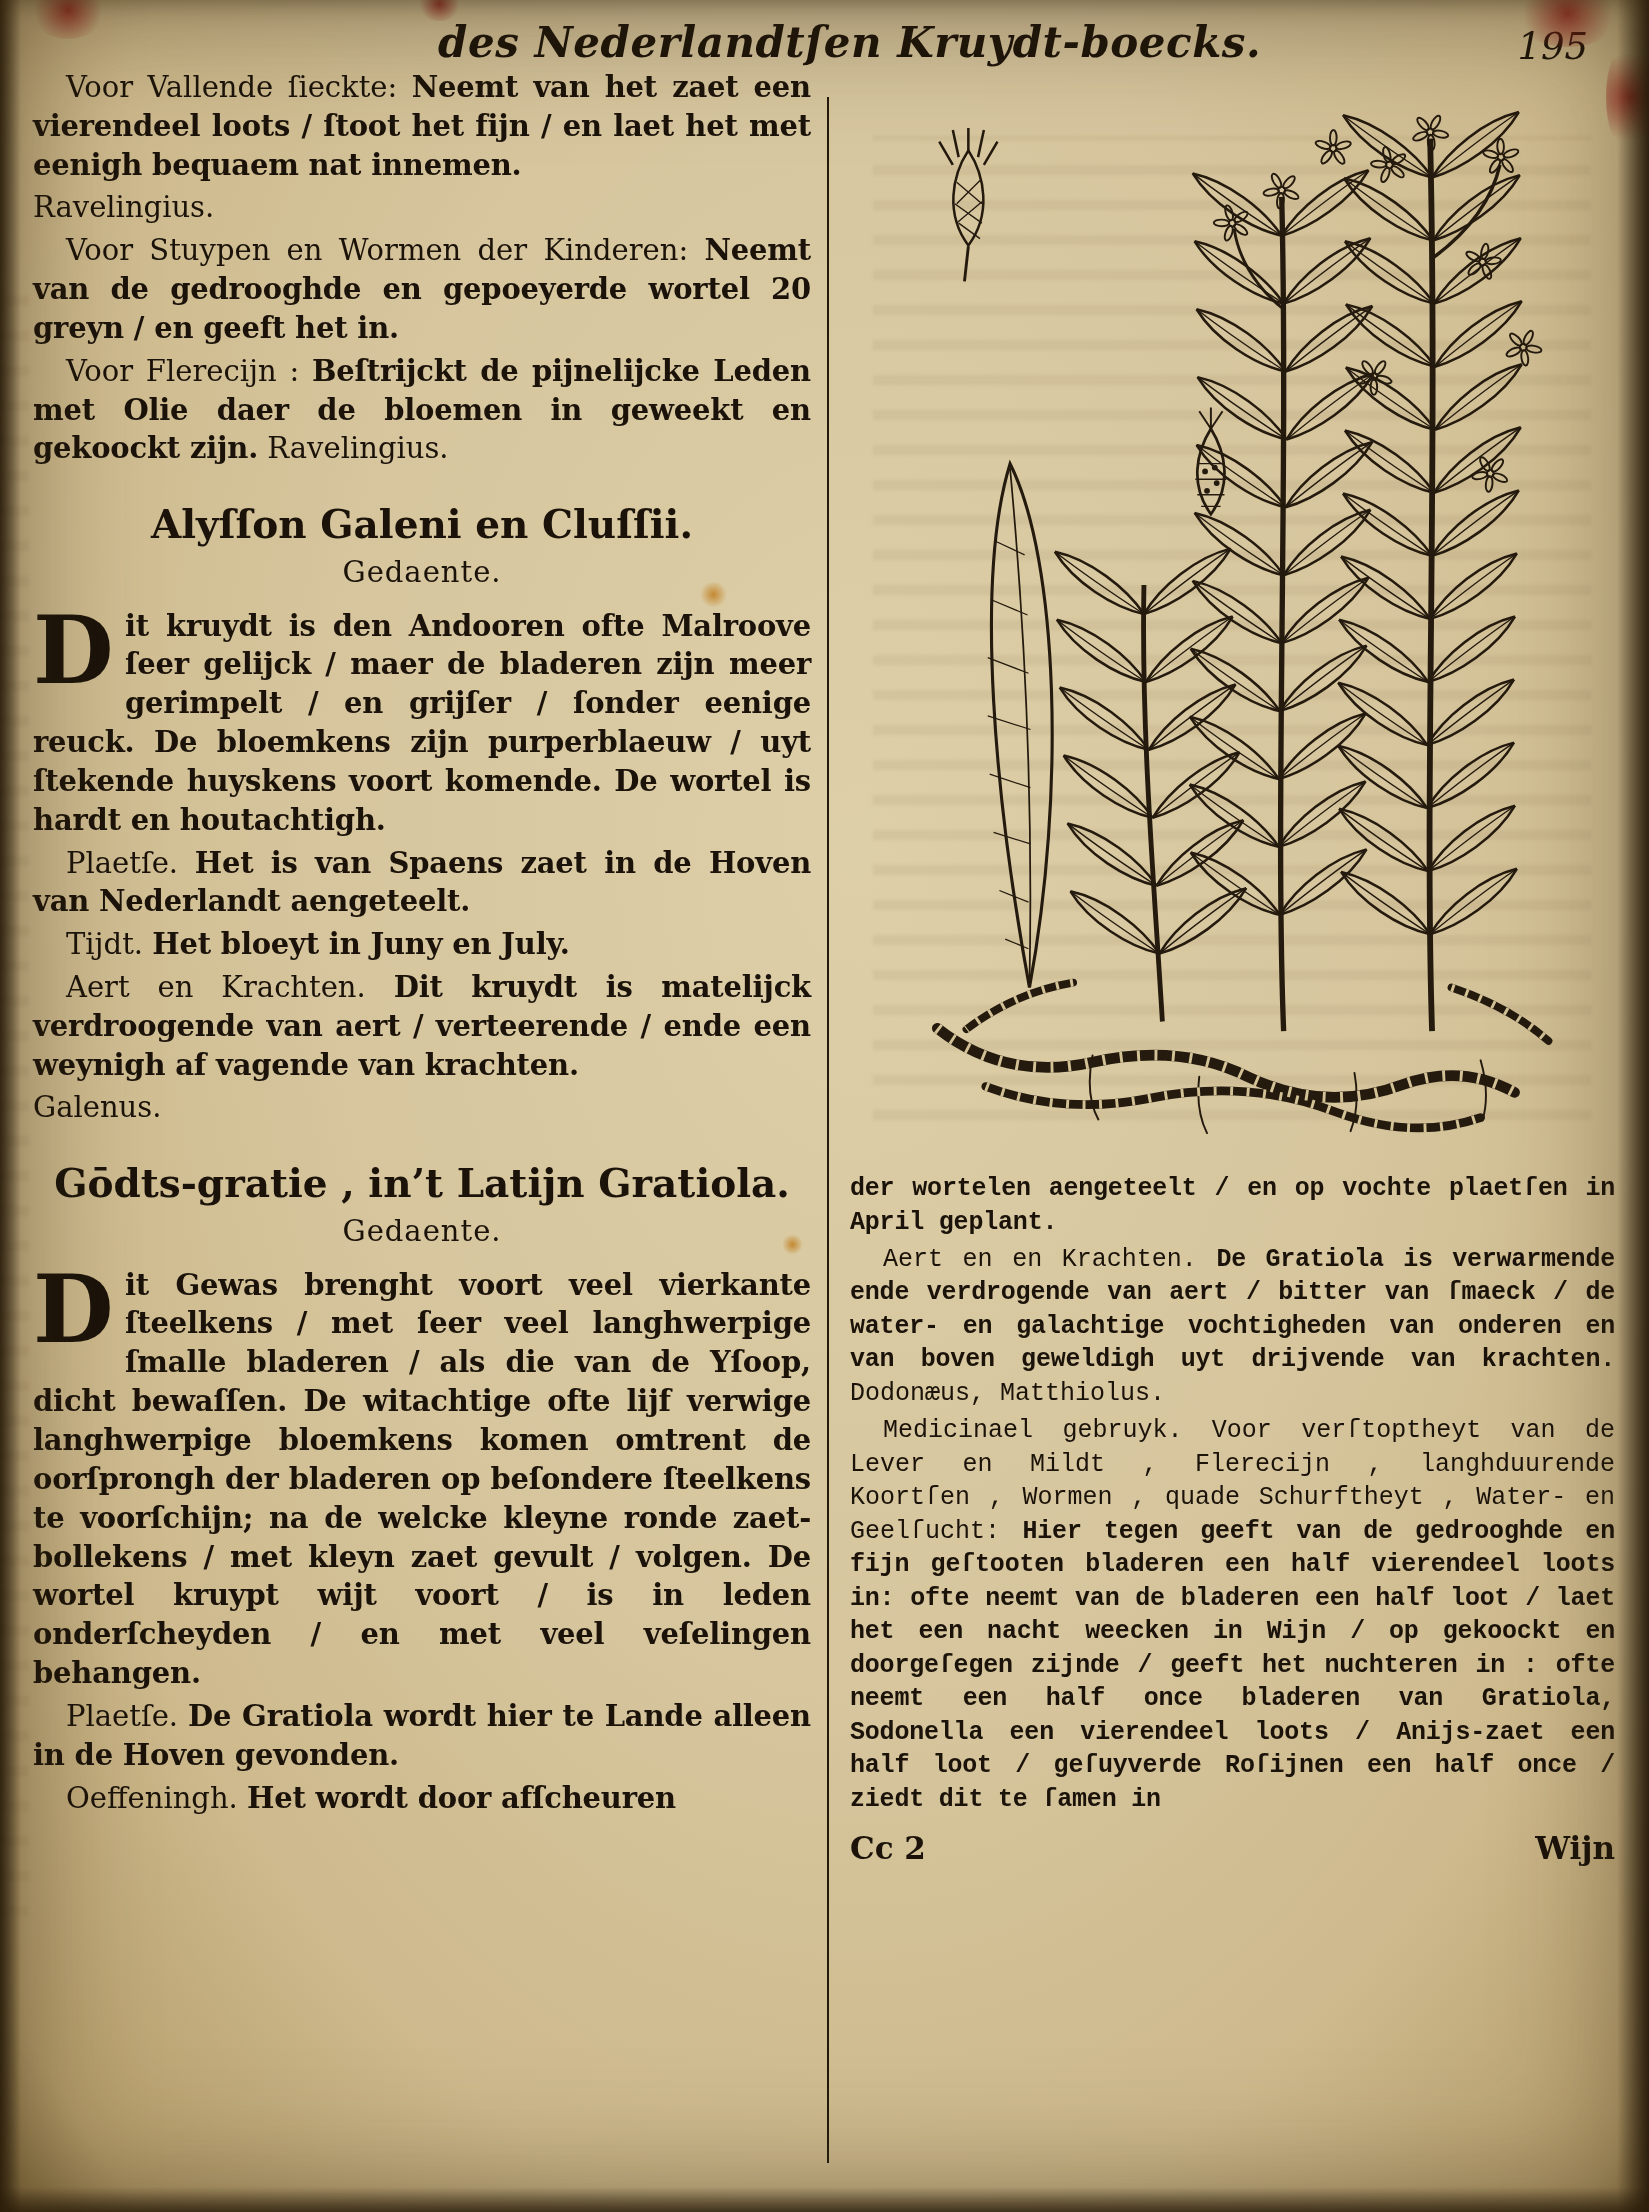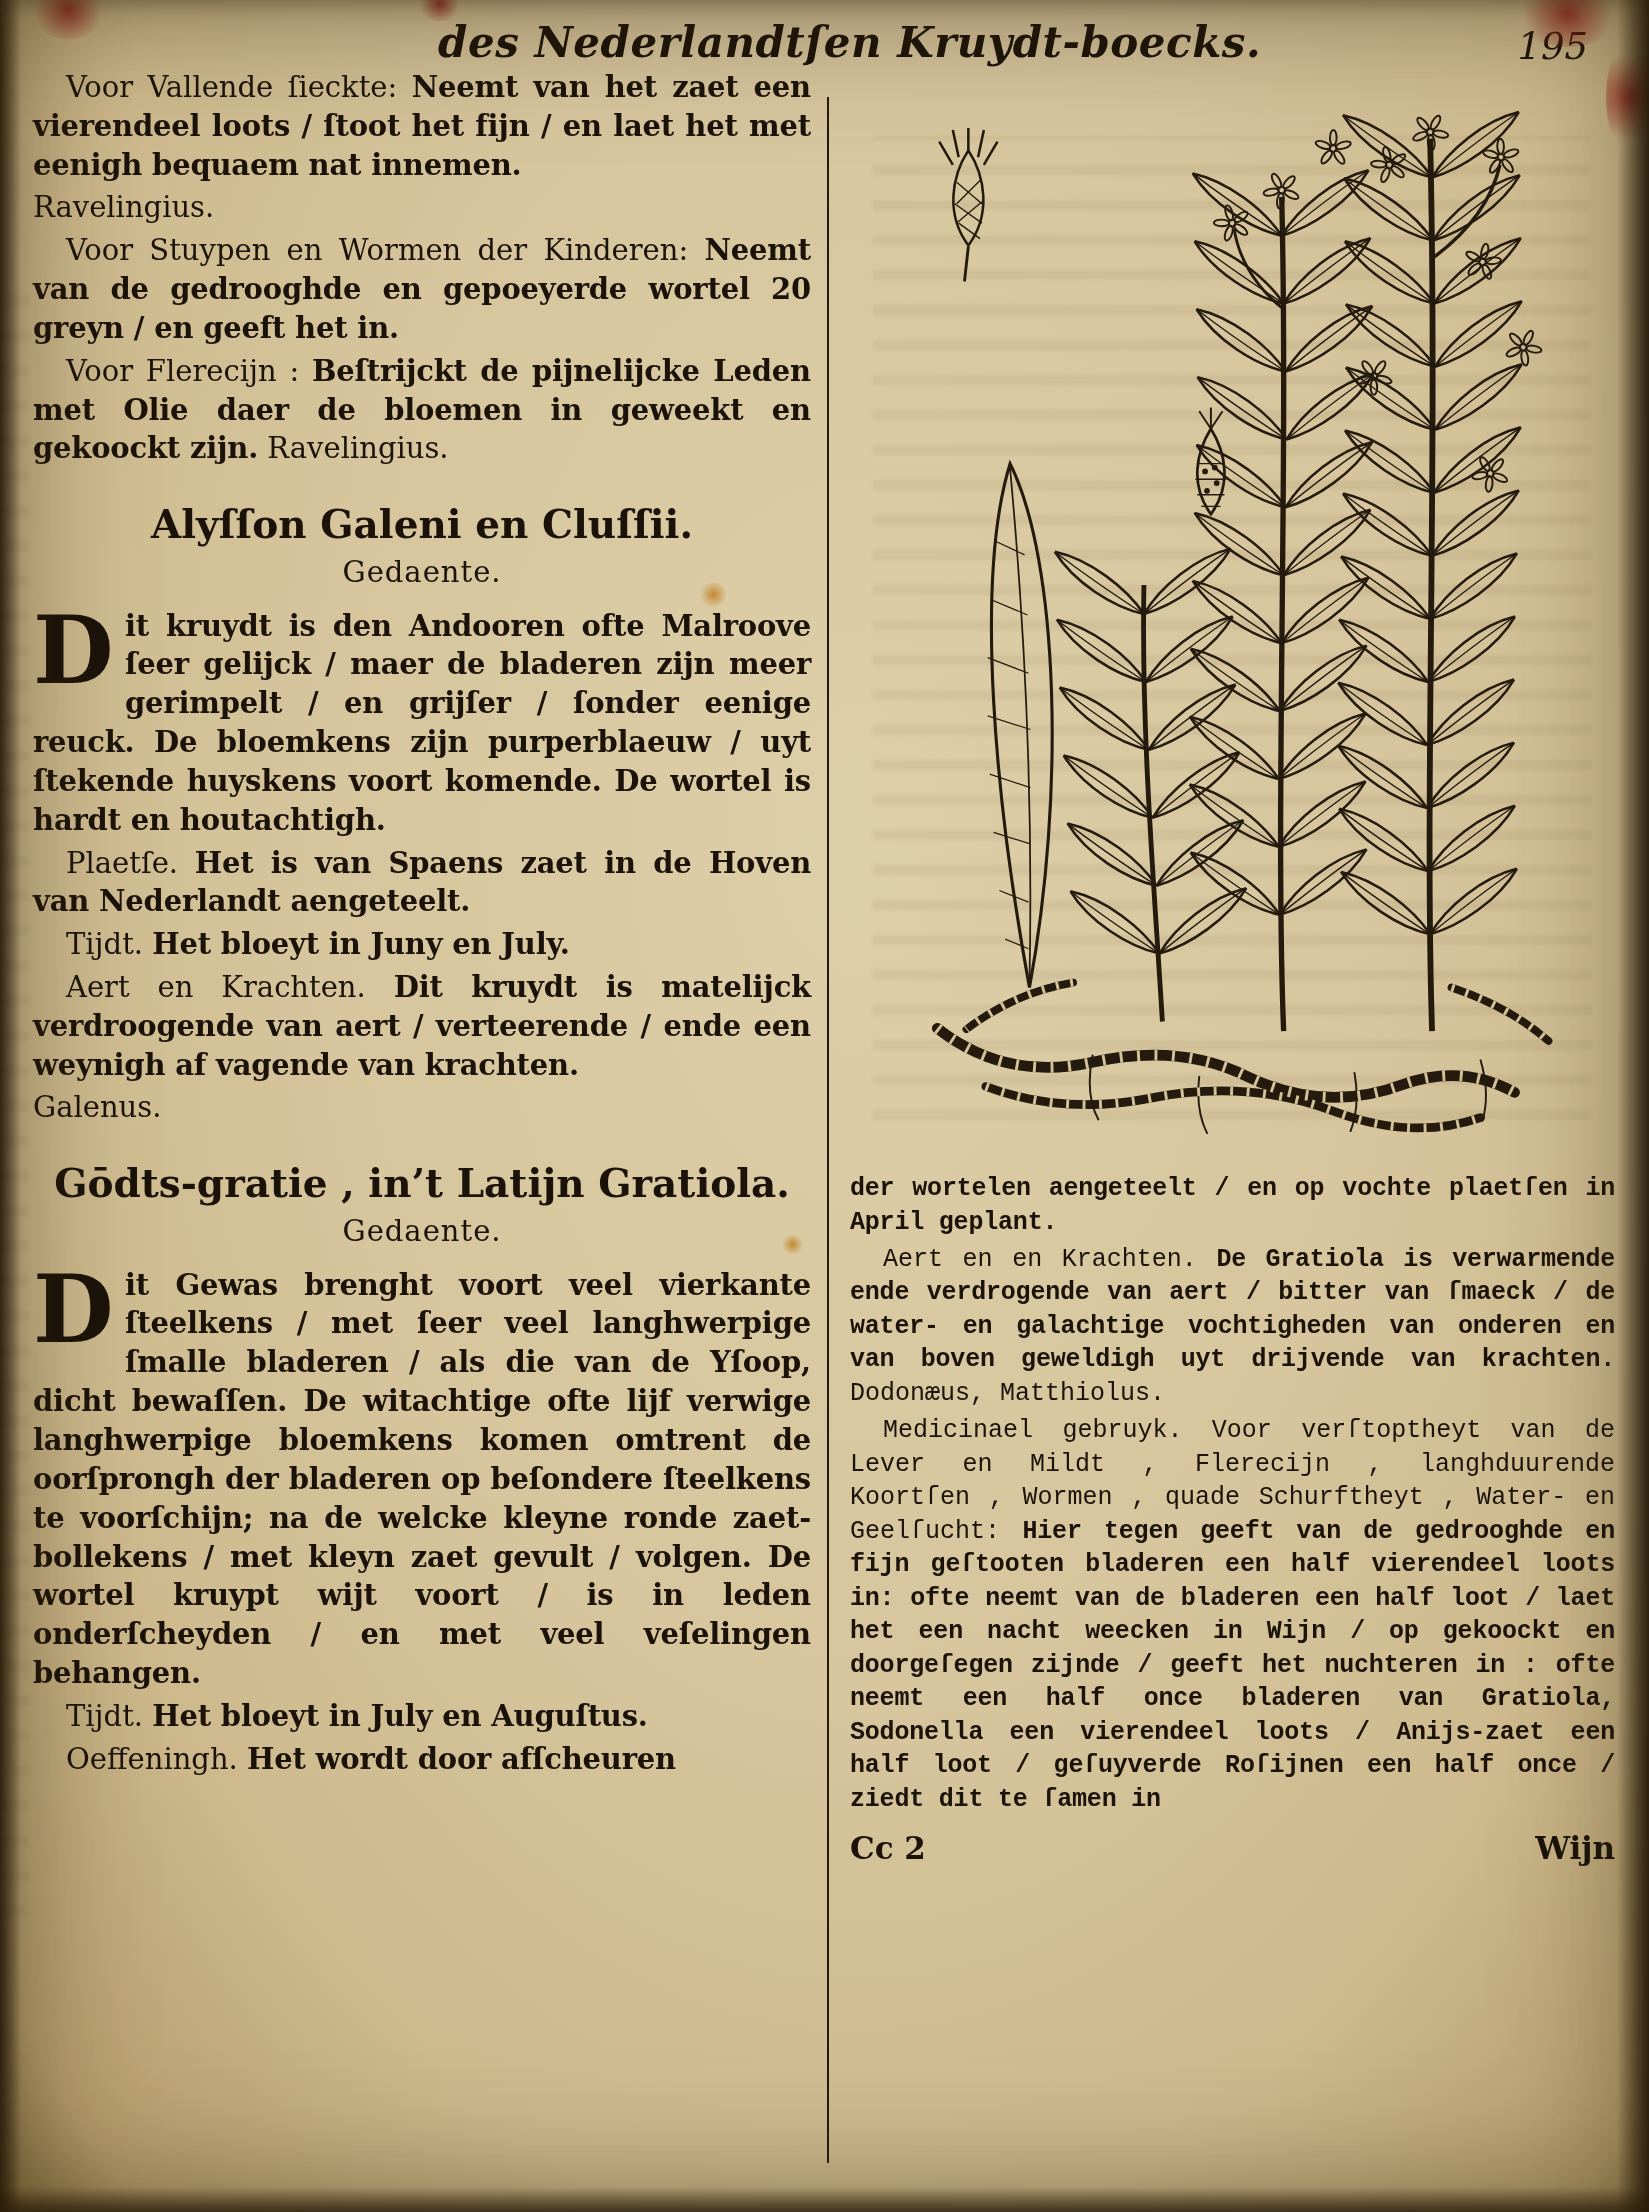--- a/index.html
+++ b/index.html
@@ -94,25 +94,25 @@
     </p>
     <p class="cite">Galenus.</p>
 
     <div class="h-species">Gōdts-gratie , in’t Latijn Gratiola.</div>
     <div class="subhead">Gedaente.</div>
 
     <p class="bl">
       <span class="dropcap">D</span><span>it Gewas brenght voort veel vierkante ſteelkens / met ſeer veel langhwerpige ſmalle bladeren / als die van de Yſoop, dicht bewaſſen.  De witachtige ofte lijf verwige langhwerpige bloemkens komen omtrent de oorſprongh der bladeren op beſondere ſteelkens te voorſchijn;  na de welcke kleyne ronde zaet-bollekens / met kleyn zaet gevult / volgen.  De wortel kruypt wijt voort / is in leden onderſcheyden / en met veel veſelingen behangen.</span>
     </p>
 
-
-    <p class="indent">
-      <span class="roman">Tijdt.</span>
-      <span class="bl">Het bloeyt in July en Auguſtus.</span>
-    </p>
+    <p class="indent">
+      <span class="roman">Plaetſe.</span>
+      <span class="bl">De Gratiola wordt hier te Lande alleen in de Hoven gevonden.</span>
+    </p>
+
 
     <p class="indent">
       <span class="roman">Oeffeningh.</span>
       <span class="bl">Het wordt door afſcheuren</span>
     </p>
   </div>
 
   <div class="col right-col">
 
     <div class="figure-wrap">

